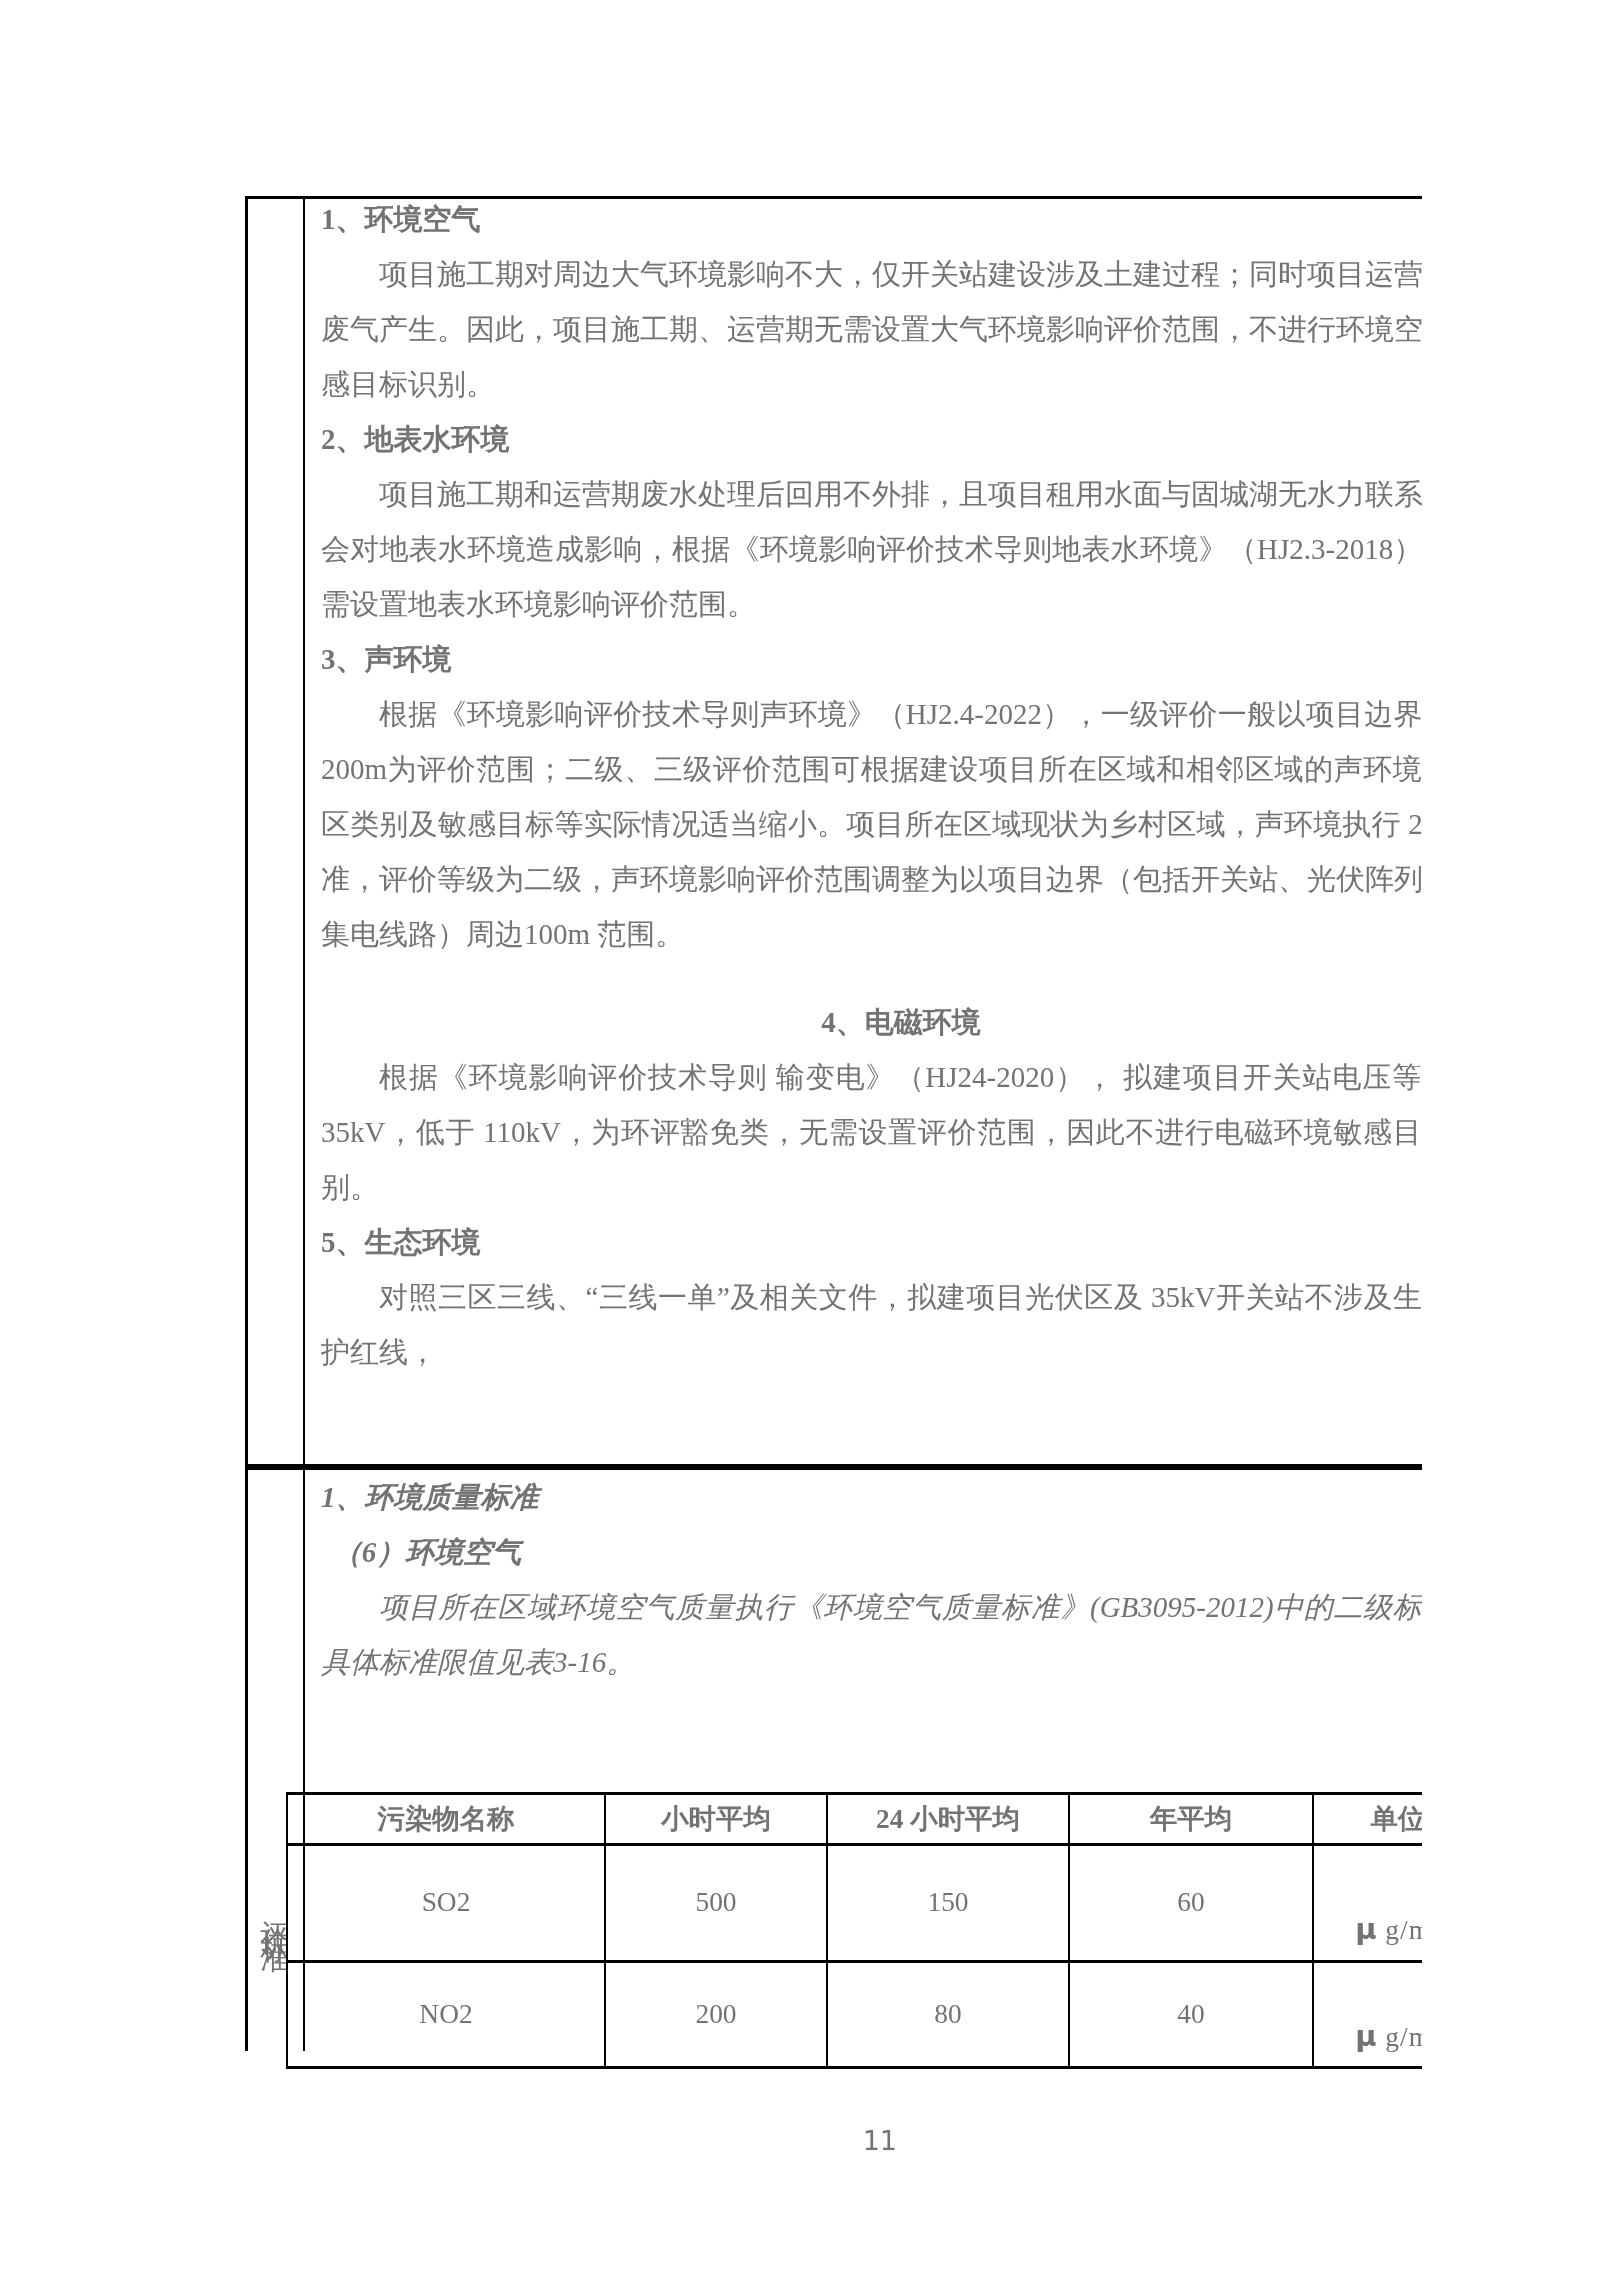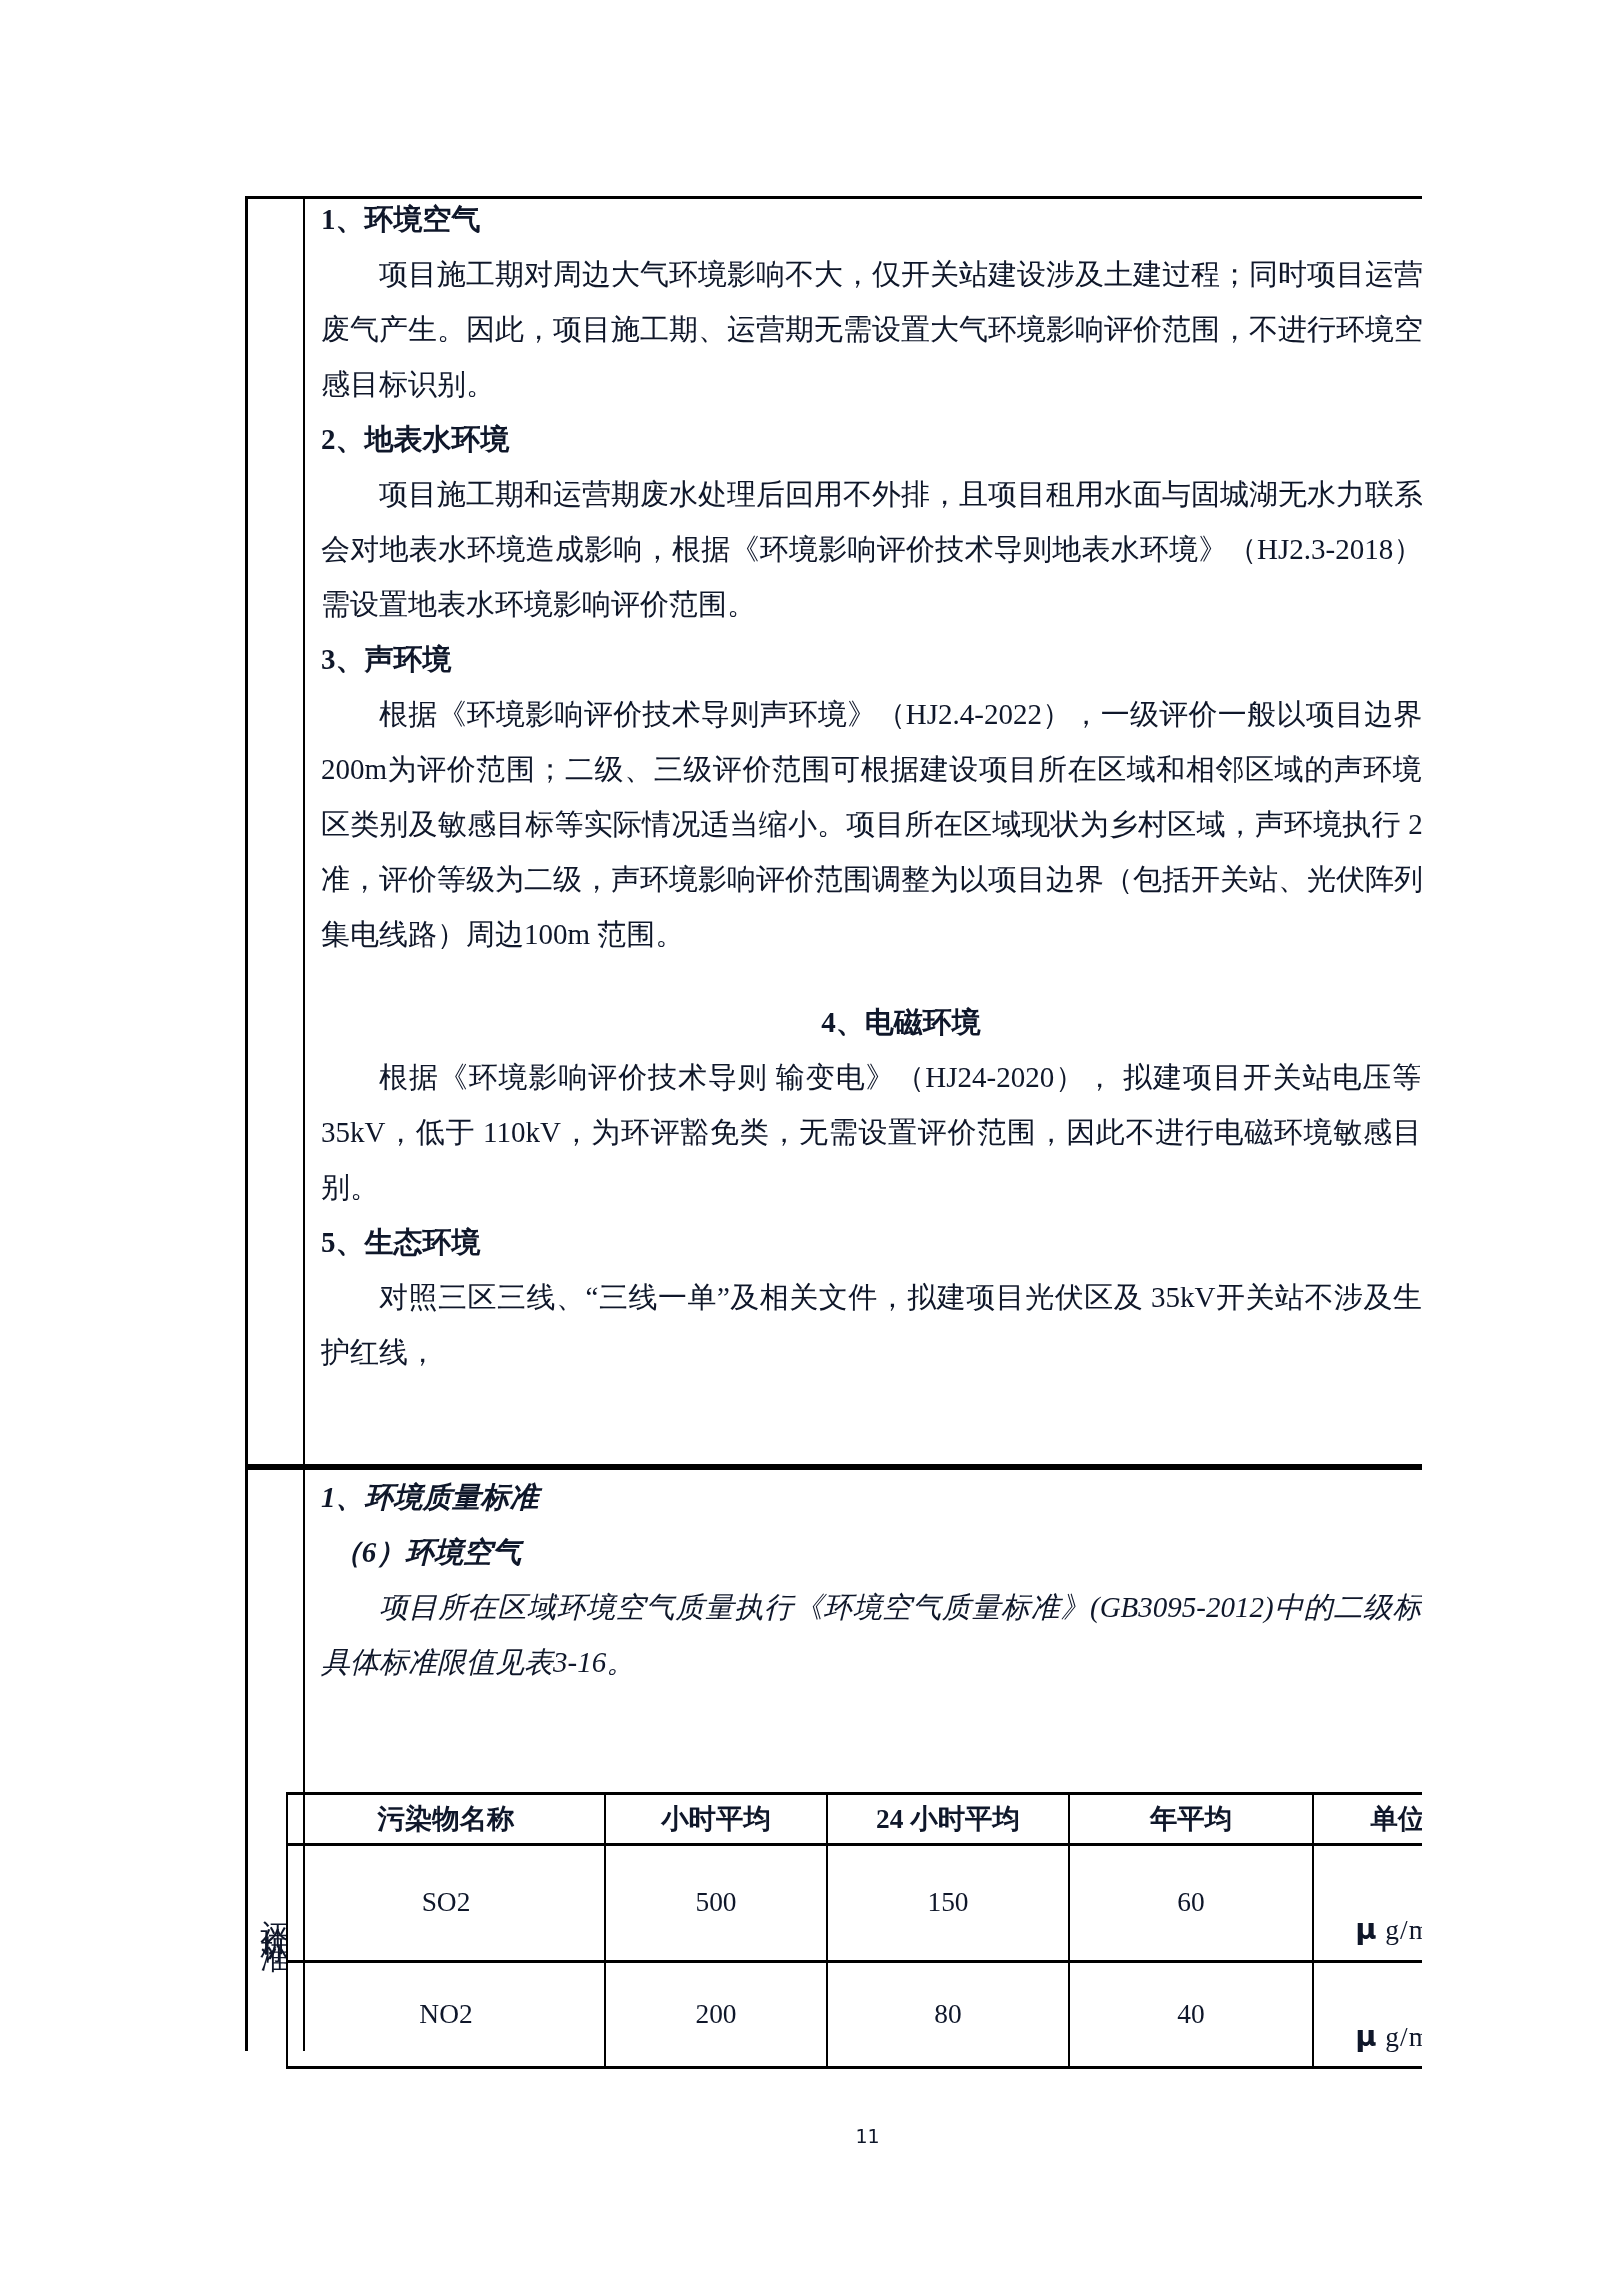--- a/index.html
+++ b/index.html
@@ -1,20 +1,20 @@
 <!DOCTYPE html>
 <html><head>
 <meta charset="utf-8">
 <style>
   html,body{margin:0;padding:0;background:#ffffff;}
   .page{
     position:relative;
     width:1422px;height:2293px;
     background:#ffffff;
-    color:#0f172a;
+    color:#737373;
     font-family:"Liberation Serif","DejaVu Serif",serif;
     overflow:hidden;
   }
   
   .b{position:absolute;background:#000;}
   .b-top   {left:245px;top:196px;width:1254px;height:2.9px;}
   .b-left  {left:245px;top:196px;width:2.9px;height:1855px;}
   .b-right {left:1495px;top:196px;width:3.9px;height:1855px;}
   .b-coldiv{left:303px;top:196px;width:2px;height:1855px;}
   .b-middiv{left:245px;top:1464px;width:1254px;height:5.9px;}
@@ -57,21 +57,21 @@
   .air-table tr.r1 td{height:100px;}
   .air-table tr.r2 td{height:90px;}
   .air-table td.unit-cell{vertical-align:bottom;padding-bottom:13.7px;}
   .mu{font-family:"DejaVu Sans",sans-serif;font-weight:bold;font-size:29px;}
   .unit-base{margin-left:8.8px;letter-spacing:1px;}
   .unit-sup{font-size:19.6px;position:relative;top:-11.8px;}
 
   
   .page-num{
     position:absolute;left:838px;top:2125px;width:59px;
-    text-align:center;font-size:19px;
+    text-align:right;font-size:27px;
     font-family:"DejaVu Sans","Liberation Sans",sans-serif;
   }
 </style>
 </head>
 <body>
 
 <div class="page">
 
   <div class="b b-top"></div>
   <div class="b b-left"></div>

